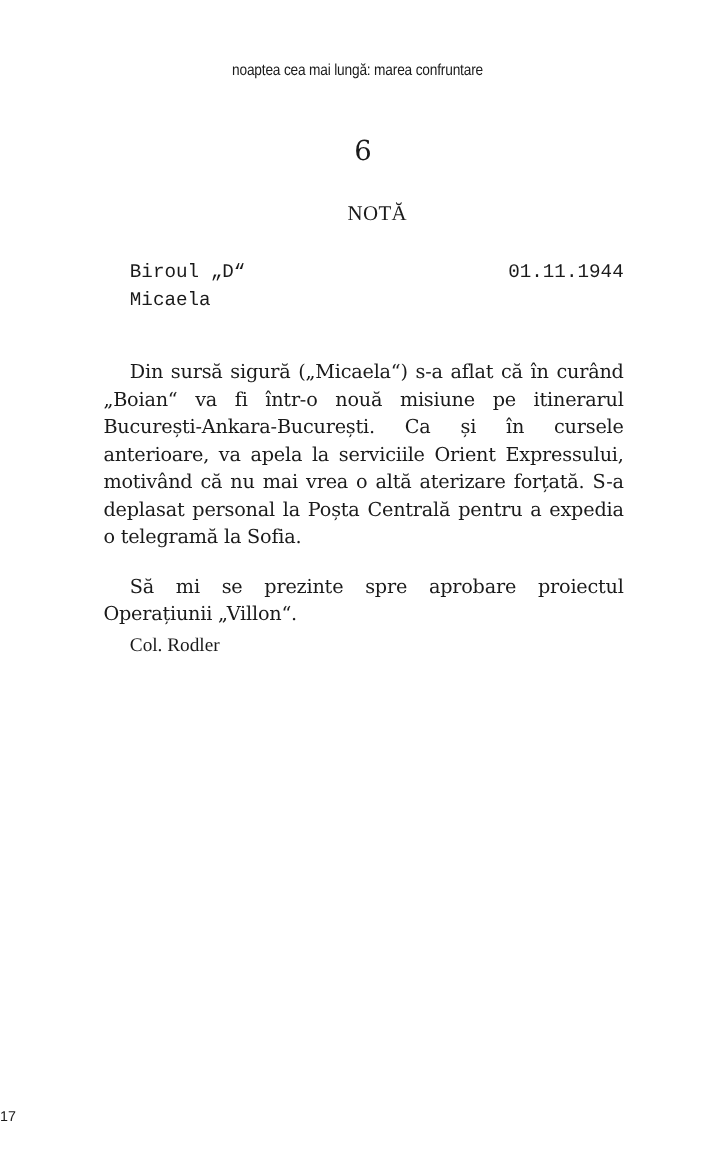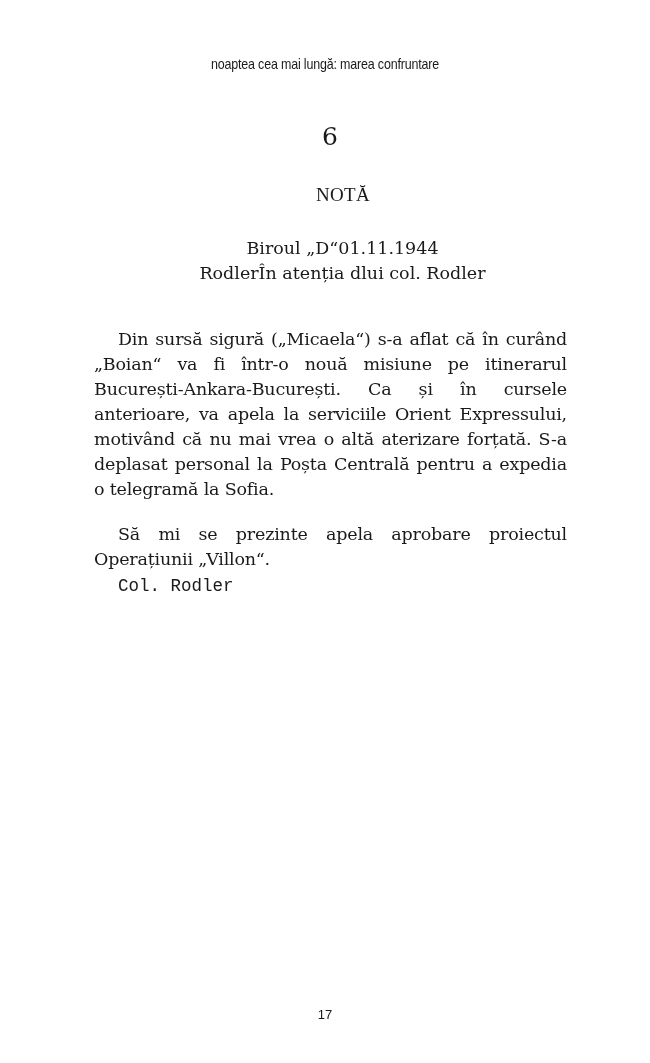--- a/index.html
+++ b/index.html
@@ -48,69 +48,69 @@
     .text-block {
       position: absolute;
       left: 94px;
       width: 473px;
       font-family: "DejaVu Serif", serif;
       font-size: 17.5px;
       line-height: 25px;
     }
     .meta-row {
       display: flex;
-      justify-content: center;
+      justify-content: space-between;
       padding-left: 24px;
+      font-family: Liberation Mono, monospace;
     }
     .meta-block { top: 236px; }
     .para {
       text-align: justify;
       text-indent: 24px;
       margin: 0;
       letter-spacing: -0.2px;
     }
     .para-1 { top: 313px; margin-top: 14px; }
     .para-2 { top: 522px; }
     .signature {
       position: absolute;
       top: 574px;
       left: 118px;
-      font-family: Liberation Mono, monospace;
+      font-family: Liberation Serif, serif;
       font-size: 17.5px;
       line-height: 25px;
     }
     .page-number {
       position: absolute;
       top: 1007px;
       left: 0;
       width: 650px;
-      text-align: center;
+      text-align: left;
       font-family: "Liberation Sans", sans-serif;
       font-size: 13px;
     }
   </style>
 </head>
 <body>
 
 <div class="running-header">noaptea cea mai lungă: marea confruntare</div>
 
 <div class="chapter-number">6</div>
 
 <div class="note-title">NOTĂ</div>
 
 <div class="text-block meta-block">
   <div class="meta-row">
     <span>Biroul „D“</span>
     <span>01.11.1944</span>
   </div>
   <div class="meta-row">
-    <span>Rodler</span>
-    <span>În atenția dlui col. Rodler</span>
+    <span>Micaela</span>
   </div>
 </div>
 
 <p class="text-block para para-1">Din sursă sigură („Micaela“) s-a aflat că în curând „Boian“ va fi într-o nouă misiune pe itinerarul București-Ankara-București. Ca și în cursele anterioare, va apela la serviciile Orient Expressului, motivând că nu mai vrea o altă aterizare forțată. S-a deplasat personal la Poșta Centrală pentru a expedia o telegramă la Sofia.</p>
 
-<p class="text-block para para-2">Să mi se prezinte apela aprobare proiectul Operațiunii „Villon“.</p>
+<p class="text-block para para-2">Să mi se prezinte spre aprobare proiectul Operațiunii „Villon“.</p>
 
 <div class="signature">Col. Rodler</div>
 
 <div class="page-number">17</div>
 
 </body></html>

